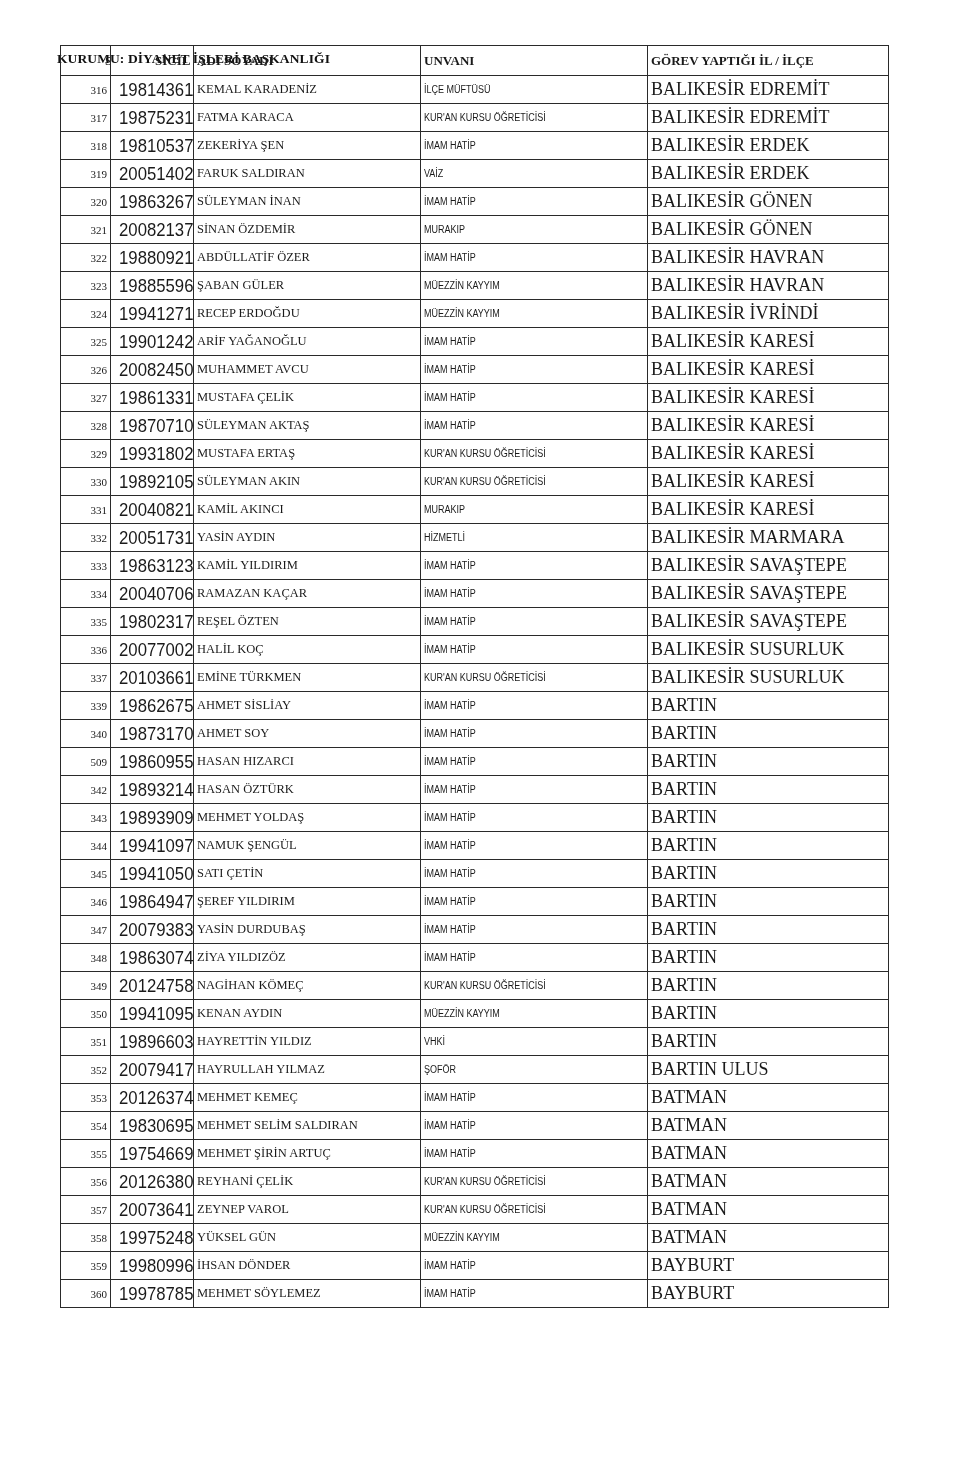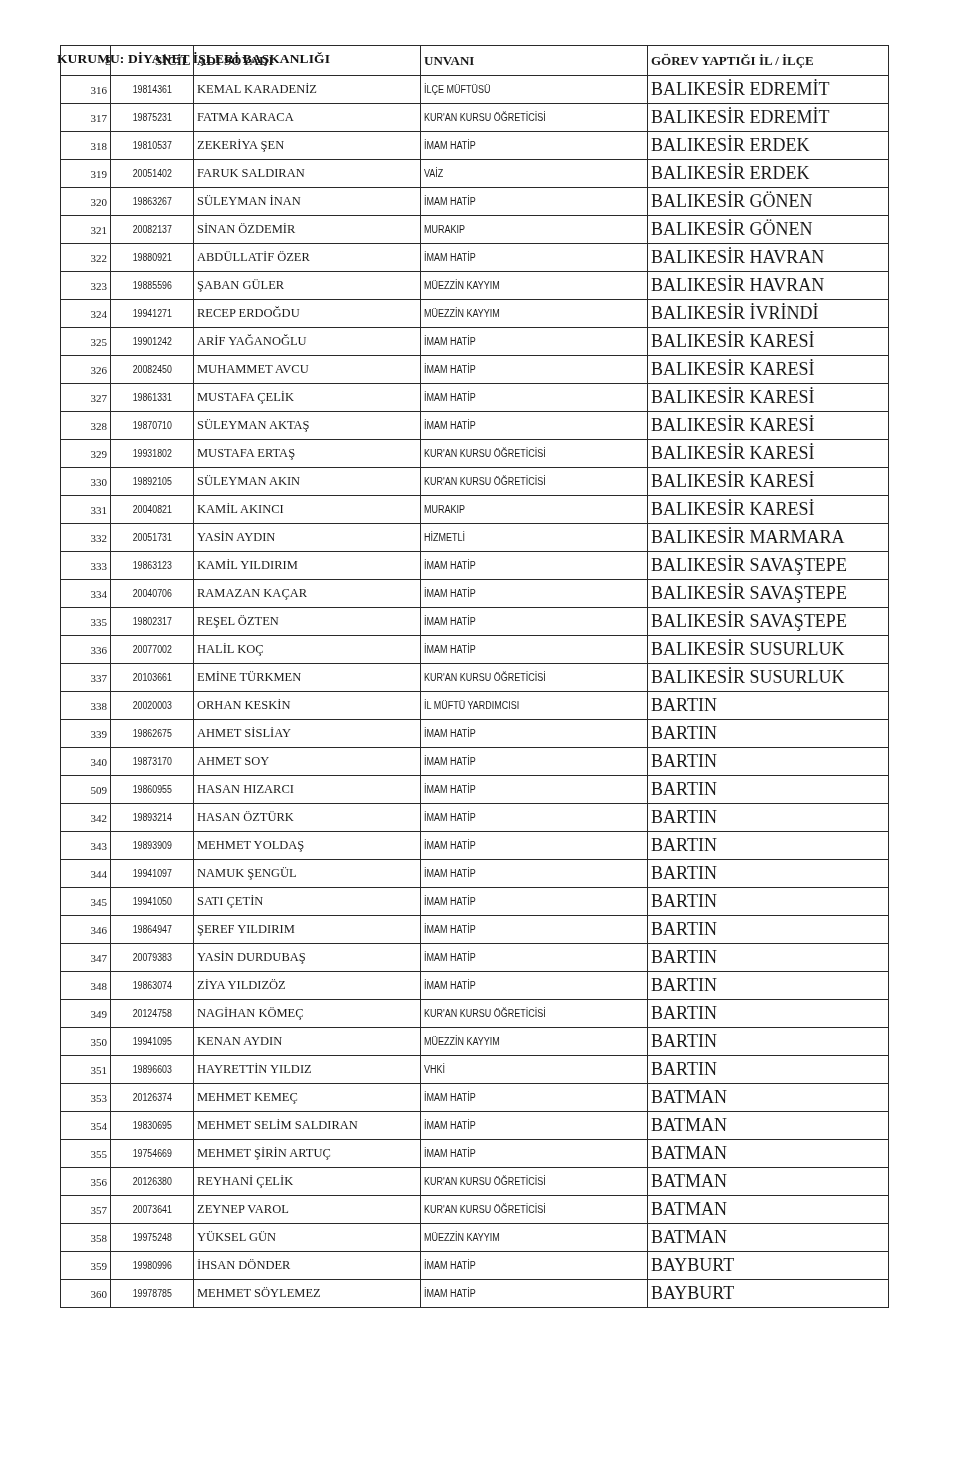--- a/index.html
+++ b/index.html
@@ -50,21 +50,21 @@
       height: 30px;
     }
     table.roster thead th.c-sno, table.roster thead th.c-sicil { text-align: right; padding-left: 44px; }
     td.c-sno {
       font-family: "Liberation Serif", "DejaVu Serif", serif;
       font-size: 11px;
       text-align: right;
     }
     td.c-sicil {
       font-family: "Liberation Sans", "DejaVu Sans", sans-serif;
-      font-size: 10px;
+      font-size: 19px;
       text-align: center;
       transform-origin: center;
       margin-top: 16px;
     }
     td.c-sicil span { display: inline-block; transform: scaleX(0.88); }
     td.c-name {
       font-family: "Liberation Serif", "DejaVu Serif", serif;
       font-size: 12.5px;
     }
     td.c-title {
@@ -253,27 +253,20 @@
         <td class="c-loc">BALIKESİR SUSURLUK</td>
       </tr>
       <tr>
         <td class="c-sno">337</td>
         <td class="c-sicil"><span>20103661</span></td>
         <td class="c-name">EMİNE TÜRKMEN</td>
         <td class="c-title"><span>KUR'AN KURSU ÖĞRETİCİSİ</span></td>
         <td class="c-loc">BALIKESİR SUSURLUK</td>
       </tr>
       <tr>
-        <td class="c-sno">338</td>
-        <td class="c-sicil"><span>20020003</span></td>
-        <td class="c-name">ORHAN KESKİN</td>
-        <td class="c-title"><span>İL MÜFTÜ YARDIMCISI</span></td>
-        <td class="c-loc">BARTIN</td>
-      </tr>
-      <tr>
         <td class="c-sno">339</td>
         <td class="c-sicil"><span>19862675</span></td>
         <td class="c-name">AHMET SİSLİAY</td>
         <td class="c-title"><span>İMAM HATİP</span></td>
         <td class="c-loc">BARTIN</td>
       </tr>
       <tr>
         <td class="c-sno">340</td>
         <td class="c-sicil"><span>19873170</span></td>
         <td class="c-name">AHMET SOY</td>
@@ -351,20 +344,27 @@
         <td class="c-loc">BARTIN</td>
       </tr>
       <tr>
         <td class="c-sno">351</td>
         <td class="c-sicil"><span>19896603</span></td>
         <td class="c-name">HAYRETTİN YILDIZ</td>
         <td class="c-title"><span>VHKİ</span></td>
         <td class="c-loc">BARTIN</td>
       </tr>
       <tr>
+        <td class="c-sno">352</td>
+        <td class="c-sicil"><span>20079417</span></td>
+        <td class="c-name">HAYRULLAH YILMAZ</td>
+        <td class="c-title"><span>ŞOFÖR</span></td>
+        <td class="c-loc">BARTIN ULUS</td>
+      </tr>
+      <tr>
         <td class="c-sno">353</td>
         <td class="c-sicil"><span>20126374</span></td>
         <td class="c-name">MEHMET KEMEÇ</td>
         <td class="c-title"><span>İMAM HATİP</span></td>
         <td class="c-loc">BATMAN</td>
       </tr>
       <tr>
         <td class="c-sno">354</td>
         <td class="c-sicil"><span>19830695</span></td>
         <td class="c-name">MEHMET SELİM SALDIRAN</td>

